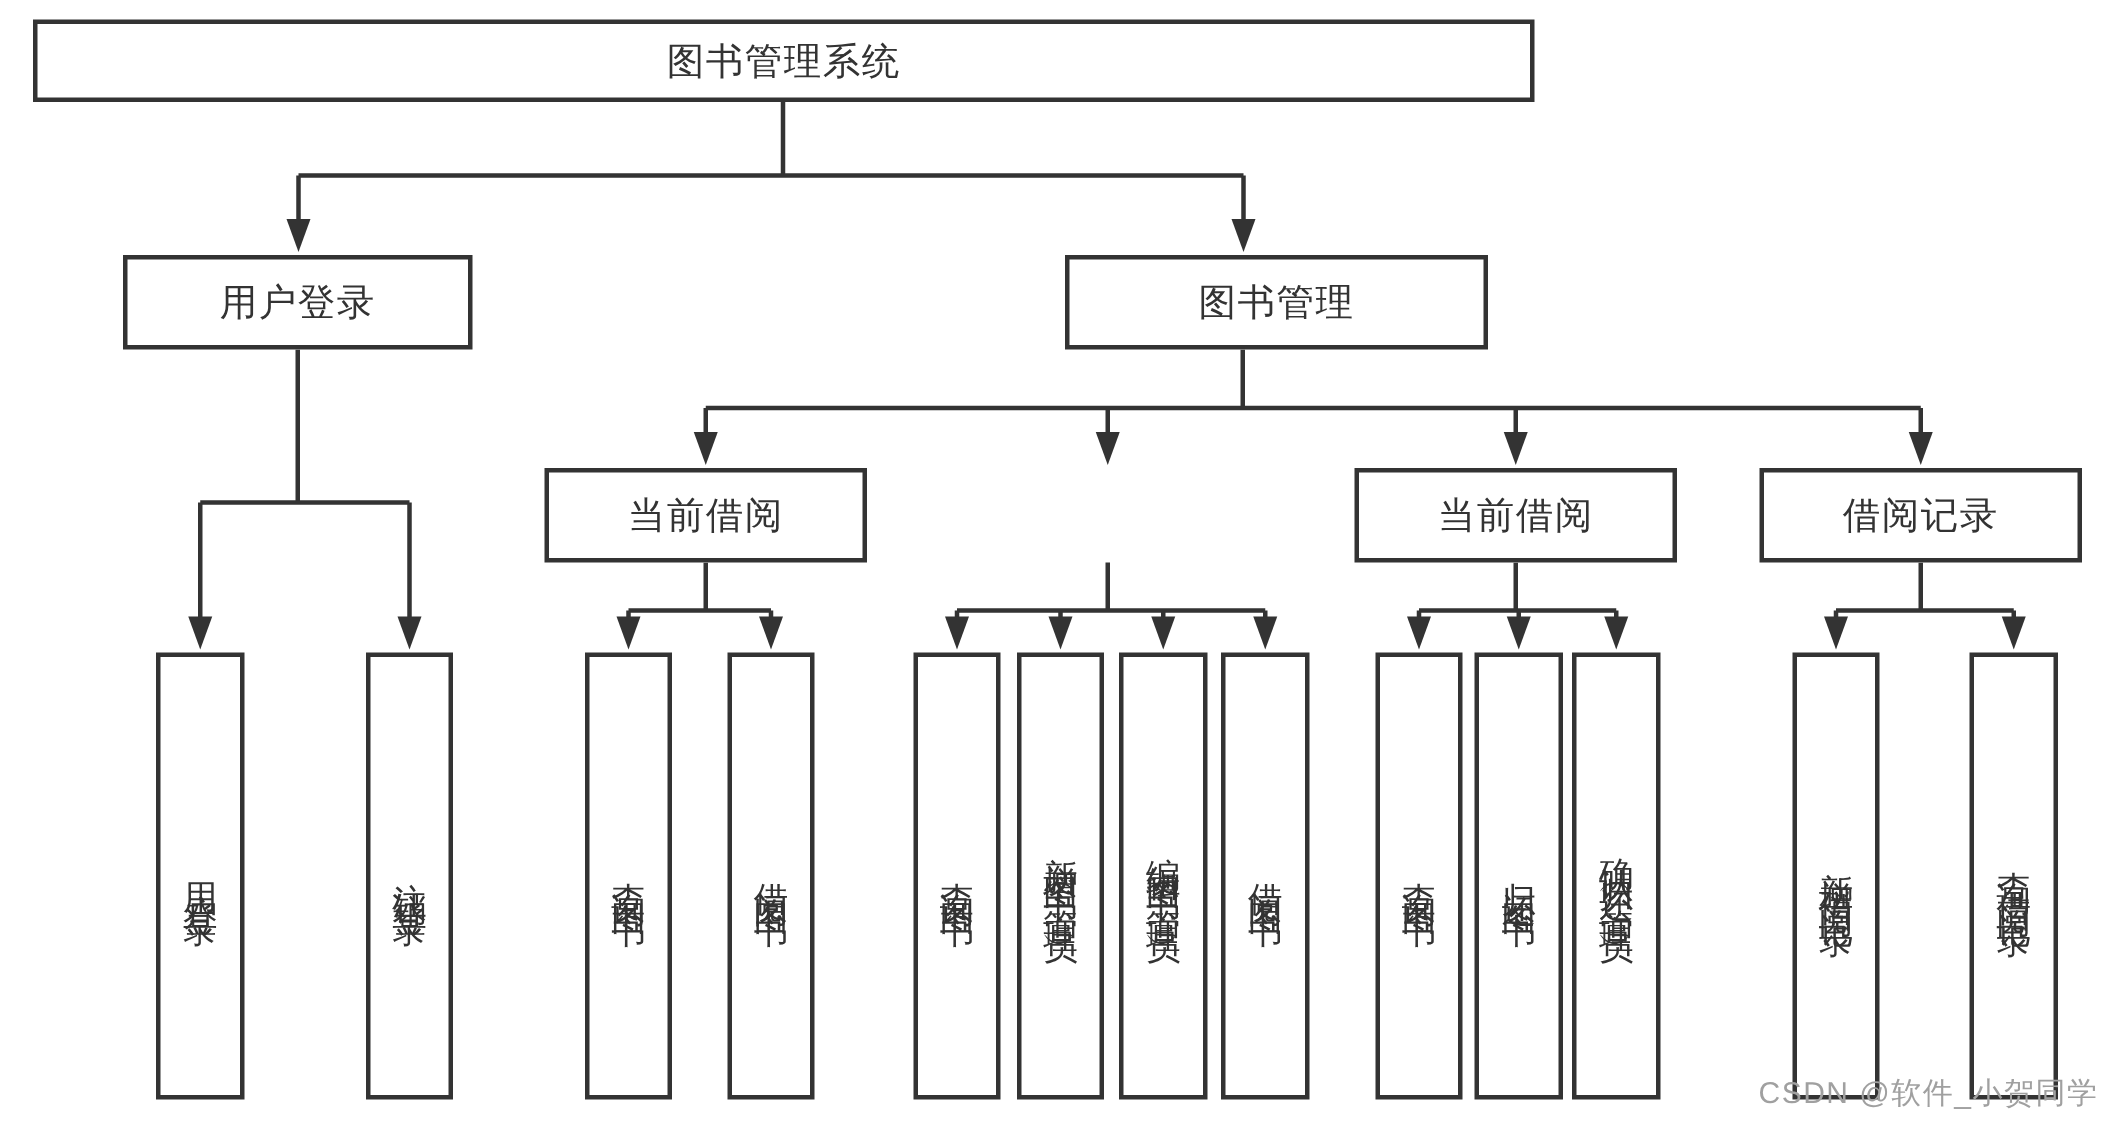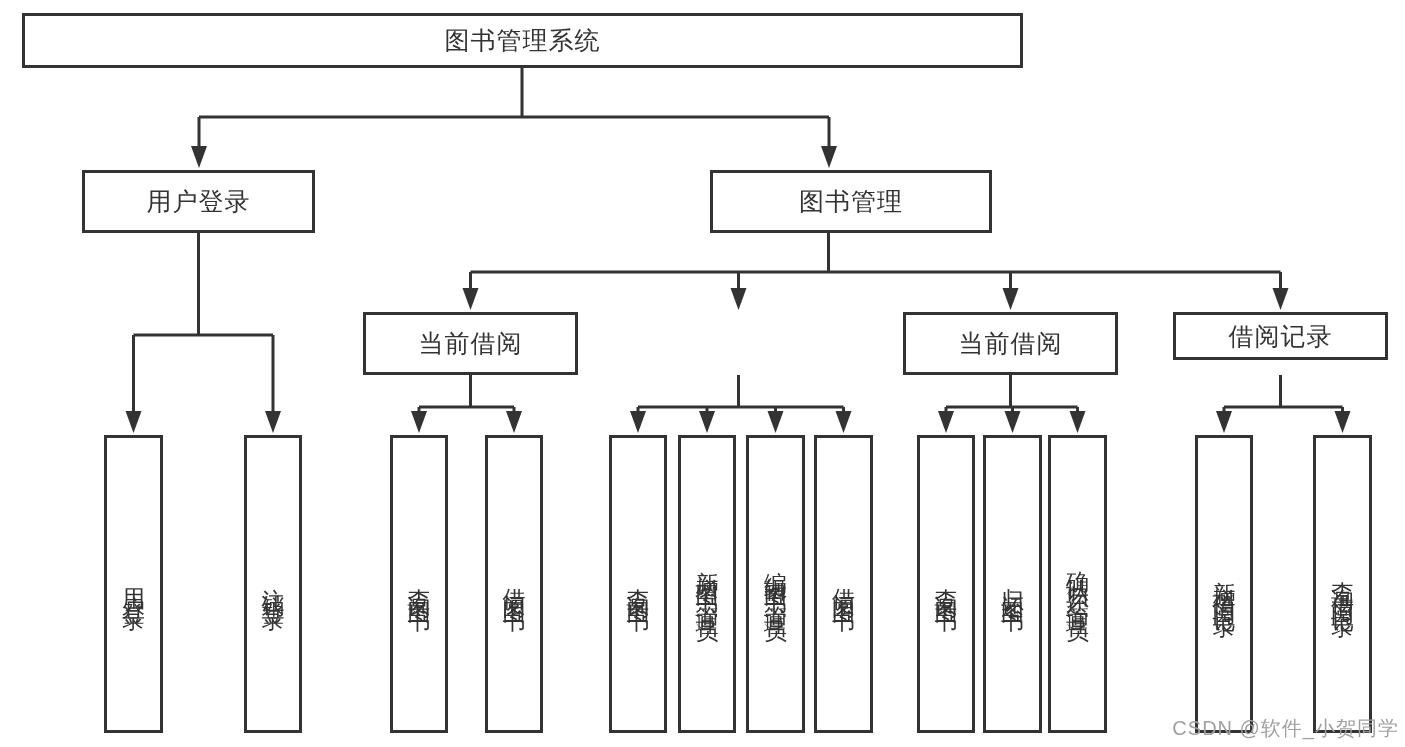--- a/index.html
+++ b/index.html
@@ -109,21 +109,21 @@
     </g>
   </svg>
 
   <div class="box h-box" style="left:22px; top:13px; width:1001px; height:55px;">图书管理系统</div>
 
   <div class="box h-box" style="left:82px; top:170px; width:233px; height:63px;">用户登录</div>
   <div class="box h-box" style="left:710px; top:170px; width:282px; height:63px;">图书管理</div>
 
   <div class="box h-box" style="left:363px; top:312px; width:215px; height:63px;">当前借阅</div>
   <div class="box h-box" style="left:903px; top:312px; width:215px; height:63px;">当前借阅</div>
-  <div class="box h-box" style="left:1173px; top:312px; width:215px; height:48px;">借阅记录</div>
+  <div class="box h-box" style="left:1173px; top:312px; width:215px; height:63px;">借阅记录</div>
 
   <div class="box v-box" style="left:104px; top:435px; width:59px; height:298px;">用户登录</div>
   <div class="box v-box" style="left:244px; top:435px; width:58px; height:298px;">注销登录</div>
 
   <div class="box v-box" style="left:390px; top:435px; width:58px; height:298px;">查询图书</div>
   <div class="box v-box" style="left:485px; top:435px; width:58px; height:298px;">借阅图书</div>
 
   <div class="box v-box" style="left:609px; top:435px; width:58px; height:298px;">查询图书</div>
   <div class="box v-box" style="left:678px; top:435px; width:58px; height:298px;">新增图书（管理员）</div>
   <div class="box v-box" style="left:746px; top:435px; width:59px; height:298px;">编辑图书（管理员）</div>

